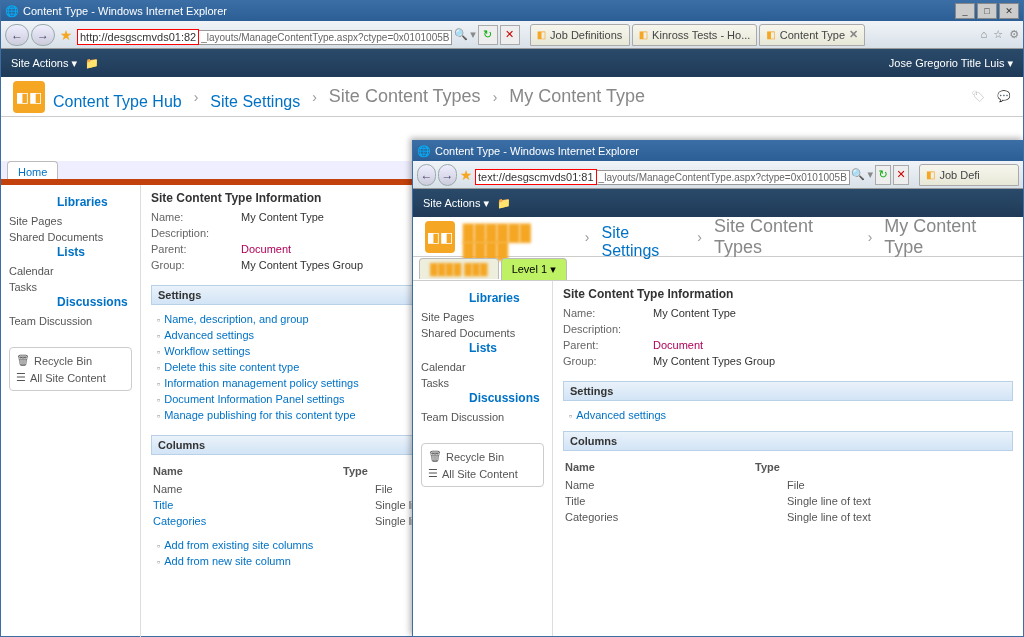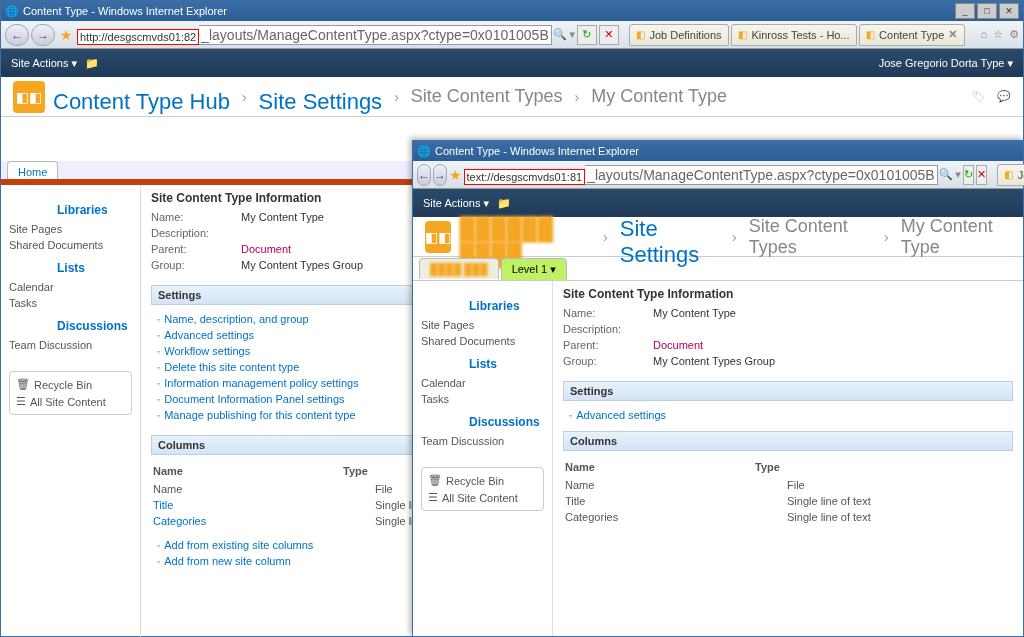--- a/index.html
+++ b/index.html
@@ -10,46 +10,46 @@
 .titlebar { background:linear-gradient(#3a6ea5,#2a5e95); color:#fff; height:20px; display:flex; align-items:center; padding:0 4px; }
 .titlebar .ie-icon { width:14px; height:14px; margin-right:4px; display:flex; align-items:center; justify-content:center; }
 .titlebar .title { flex:1; }
 .titlebar .winbtns { display:flex; gap:2px; }
 .titlebar .winbtn { width:20px; height:16px; background:#ccc; border:1px solid #888; display:flex; align-items:center; justify-content:center; font-size:9px; color:#333;}
 .addrbar { height:28px; background:linear-gradient(#f0f4f8,#d8e0e8); display:flex; align-items:center; padding:2px 4px; gap:2px; border-bottom:1px solid #999;}
 .navbtn { width:24px; height:22px; border:1px solid #9aa; border-radius:12px; background:linear-gradient(#eef,#ccd); display:flex; align-items:center; justify-content:center; font-size:12px; color:#446;}
 .star { width:18px; height:18px; display:flex; align-items:center; justify-content:center; color:#f5a623; font-size:14px;}
 .addrbox { flex:0 0 auto; height:20px; display:flex; align-items:flex-end; }
 .url-red { border:1px solid red; padding:1px 2px; background:#fff; color:#333; font-size:11px;}
-.url-tail { padding:1px 2px; background:#fff; border:1px solid #999; border-left:none; color:#666; font-size:14px;margin-top:33px;}
+.url-tail { padding:1px 2px; background:#fff; border:1px solid #999; border-left:none; color:#666; font-size:10px;margin-top:33px;}
 .smbtn { width:20px; height:20px; border:1px solid #aaa; display:flex; align-items:center; justify-content:center; background:#eee;}
 .refresh { color:#0a0; } .stop { color:#c00; }
 .tabs { display:flex; gap:2px; margin-left:8px;}
 .tab { height:22px; border:1px solid #aaa; background:linear-gradient(#f6f6ee,#e8e8d8); padding:2px 6px; display:flex; align-items:center; gap:4px; font-size:11px; color:#444; min-width:100px; border-top-left-radius:3px; border-top-right-radius:3px;}
 .tab .tx { color:#f5a623; font-size:10px;}
 .tab .xx { margin-left:auto; color:#888; font-weight:bold;}
 .trailicons { margin-left:auto; display:flex; gap:6px; color:#888;}
 
 .ribbon { height:28px; background:linear-gradient(#2a4a6a,#203a58); display:flex; align-items:center; padding:4px 10px; color:#fff;}
 .siteactions { font-size:11px; }
 .ribbon-right { margin-left:auto; }
 
 .crumbbar { height:40px; display:flex; align-items:center; padding:4px 12px; border-bottom:1px solid #ccc; gap:8px;}
 .siteicon { width:32px; height:32px; background:#f5a623; border-radius:4px; display:flex; align-items:center; justify-content:center; color:#fff; font-size:14px;}
-.crumb { font-size:22px; color:#0072c6;margin-top:11px;}
+.crumb { font-size:16px; color:#0072c6;margin-top:11px;}
 .crumb-sep { font-size:14px; color:#999; margin:0 4px;}
 .crumb-cur { font-size:18px; color:#888;}
 .crumb-icons { margin-left:auto; display:flex; gap:12px; color:#bbb;}
 
 .hometab-row { height:24px; background:#eef; border-bottom:6px solid #c2410c; display:flex; padding-left:6px;margin-top:44px;}
 .hometab { padding:4px 10px; border:1px solid #bbb; border-bottom:none; background:#fff; color:#0072c6; border-top-left-radius:4px; border-top-right-radius:4px;}
 
 .body1 { display:flex; height:calc(100% - 20px - 28px - 28px - 40px - 24px);}
 .leftnav { width:140px; padding:10px 8px; border-right:1px solid #ddd;}
-.navhead { color:#0072c6; font-size:12px; font-weight:bold; margin-bottom:4px; margin-top:8px;padding-left:48px;}
+.navhead { color:#0072c6; font-size:12px; font-weight:bold; margin-bottom:4px; padding-left:48px;}
 .navitem { color:#555; padding:2px 0; }
 .recycle-box { border:1px solid #ccc; border-radius:4px; padding:6px 6px; margin-top:18px; display:flex; flex-direction:column; gap:4px;}
 .recycle-item { color:#555; display:flex; align-items:center; gap:4px;}
 
 .content { flex:1; padding:6px 10px;}
 .sect-title { font-weight:bold; color:#333; margin-bottom:6px; font-size:12px;}
 .info-grid { display:grid; grid-template-columns:70px auto; gap:4px 20px; margin-bottom:14px;}
 .info-grid .lbl { color:#666;}
 .info-grid .val { color:#333;}
 .info-grid .val.red { color:#b00058;}
@@ -119,21 +119,21 @@
     </div>
     <div class="trailicons">
       <span>⌂</span>
       <span>☆</span>
       <span>⚙</span>
     </div>
   </div>
   <div class="ribbon">
     <span class="siteactions">Site Actions ▾</span>
     <span style="margin-left:8px;color:#f5a623;">📁</span>
-    <span class="ribbon-right"><span>Jose Gregorio Dorta Type</span> ▾</span>
+    <span class="ribbon-right"><span>Jose Gregorio Title Luis</span> ▾</span>
   </div>
   <div class="crumbbar">
     <div class="siteicon">◧◧</div>
     <a class="crumb">Content Type Hub</a>
     <span class="crumb-sep">›</span>
     <a class="crumb">Site Settings</a>
     <span class="crumb-sep">›</span>
     <span class="crumb-cur">Site Content Types</span>
     <span class="crumb-sep">›</span>
     <span class="crumb-cur">My Content Type</span>

